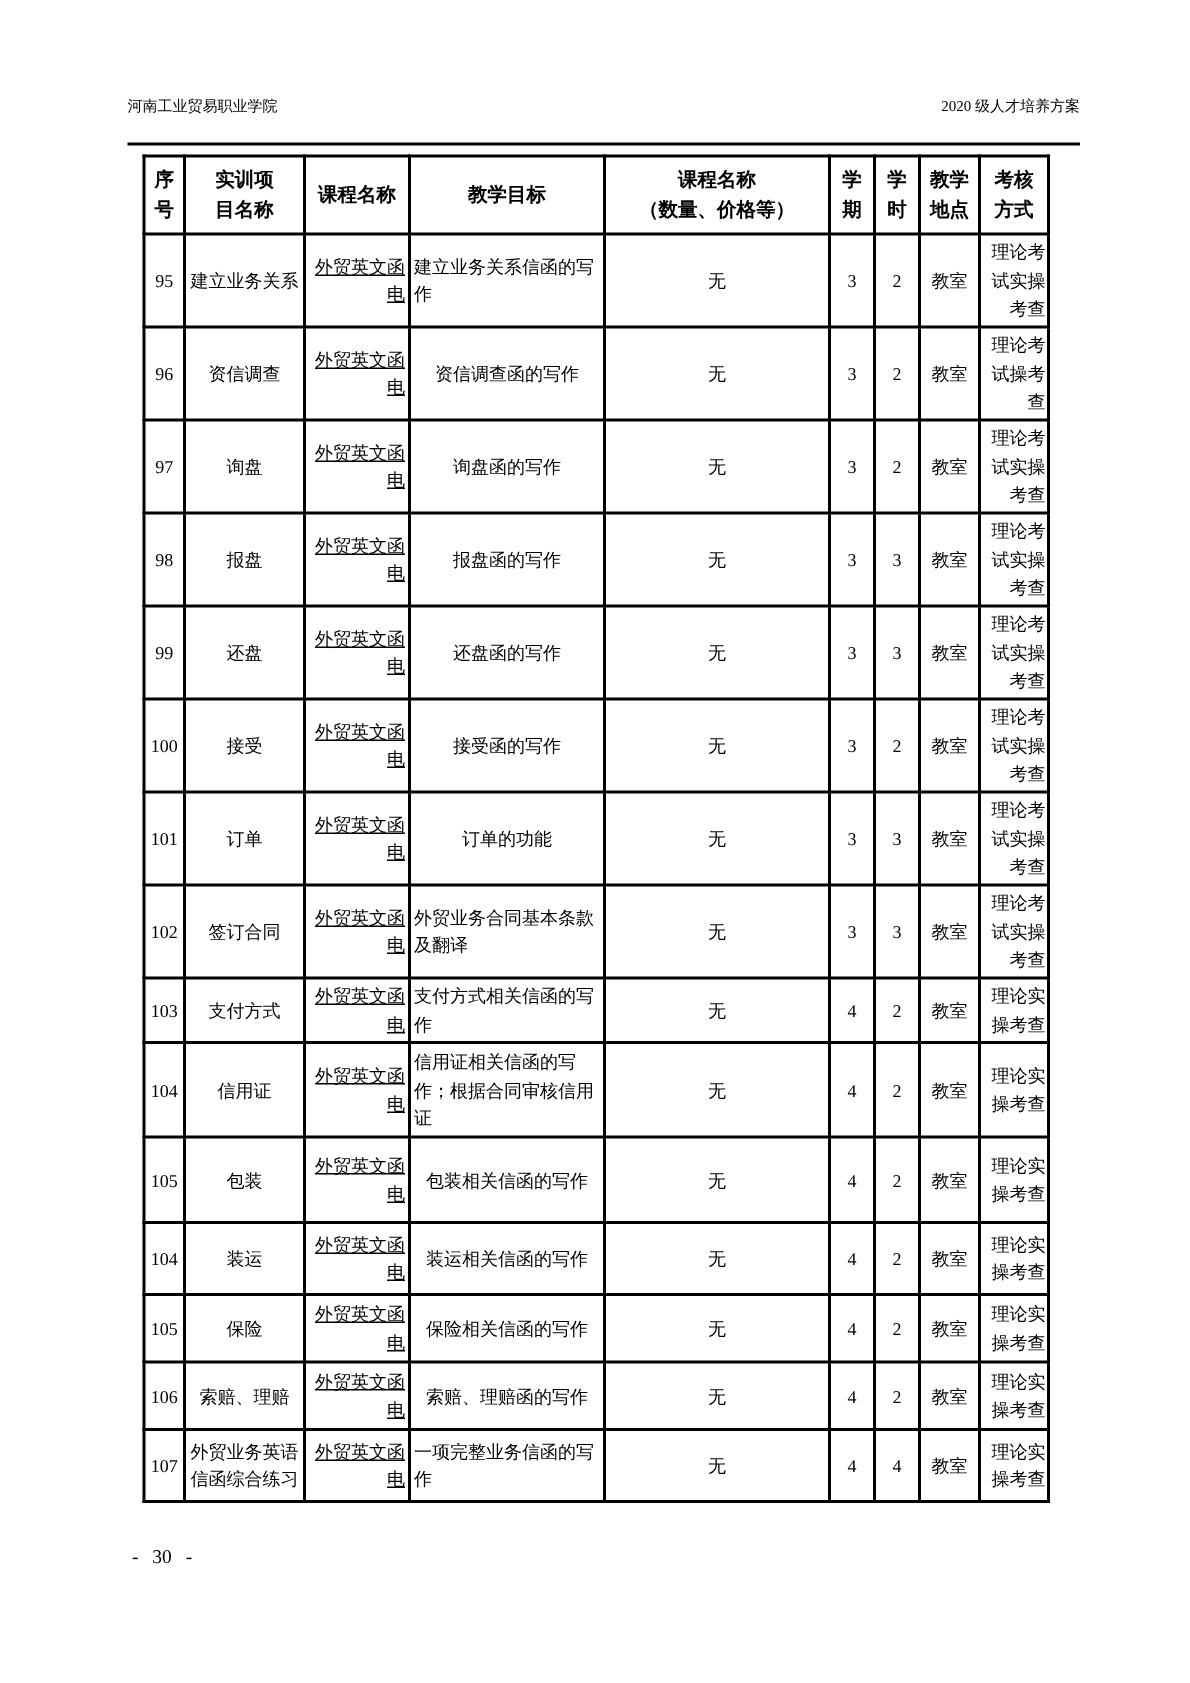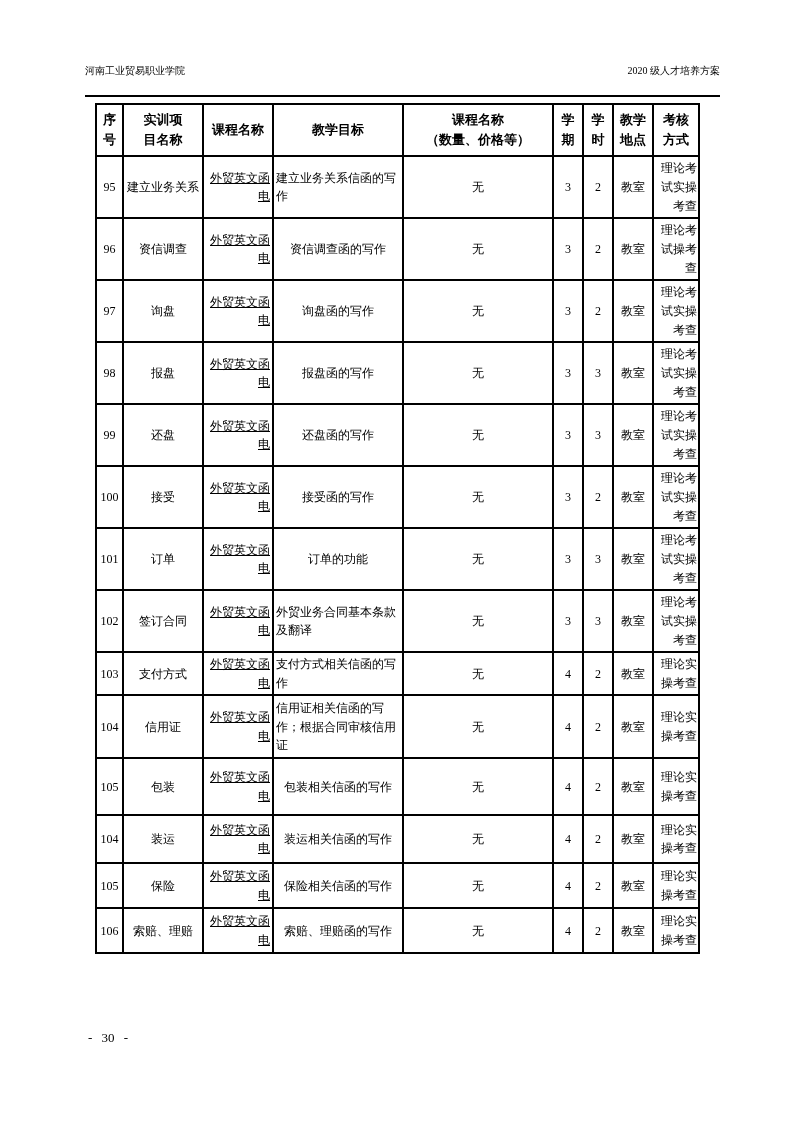--- a/index.html
+++ b/index.html
@@ -245,18 +245,29 @@
           <td data-name="index-cell">106</td>
           <td data-name="project-cell">索赔、理赔</td>
           <td data-name="course-cell">外贸英文函电</td>
           <td data-name="goal-cell">索赔、理赔函的写作</td>
           <td data-name="materials-cell">无</td>
           <td data-name="semester-cell">4</td>
           <td data-name="hours-cell">2</td>
           <td data-name="location-cell">教室</td>
           <td data-name="assessment-cell">理论实操考查</td>
         </tr>
+        <tr data-name="table-row">
+          <td data-name="index-cell">107</td>
+          <td data-name="project-cell">外贸业务英语信函综合练习</td>
+          <td data-name="course-cell">外贸英文函电</td>
+          <td data-name="goal-cell" class="left">一项完整业务信函的写作</td>
+          <td data-name="materials-cell">无</td>
+          <td data-name="semester-cell">4</td>
+          <td data-name="hours-cell">4</td>
+          <td data-name="location-cell">教室</td>
+          <td data-name="assessment-cell">理论实操考查</td>
+        </tr>
       </tbody>
   </table>
 
   <div class="page-footer" data-name="page-number">- 30 -</div>
 
 </div>
 
 </body></html>

